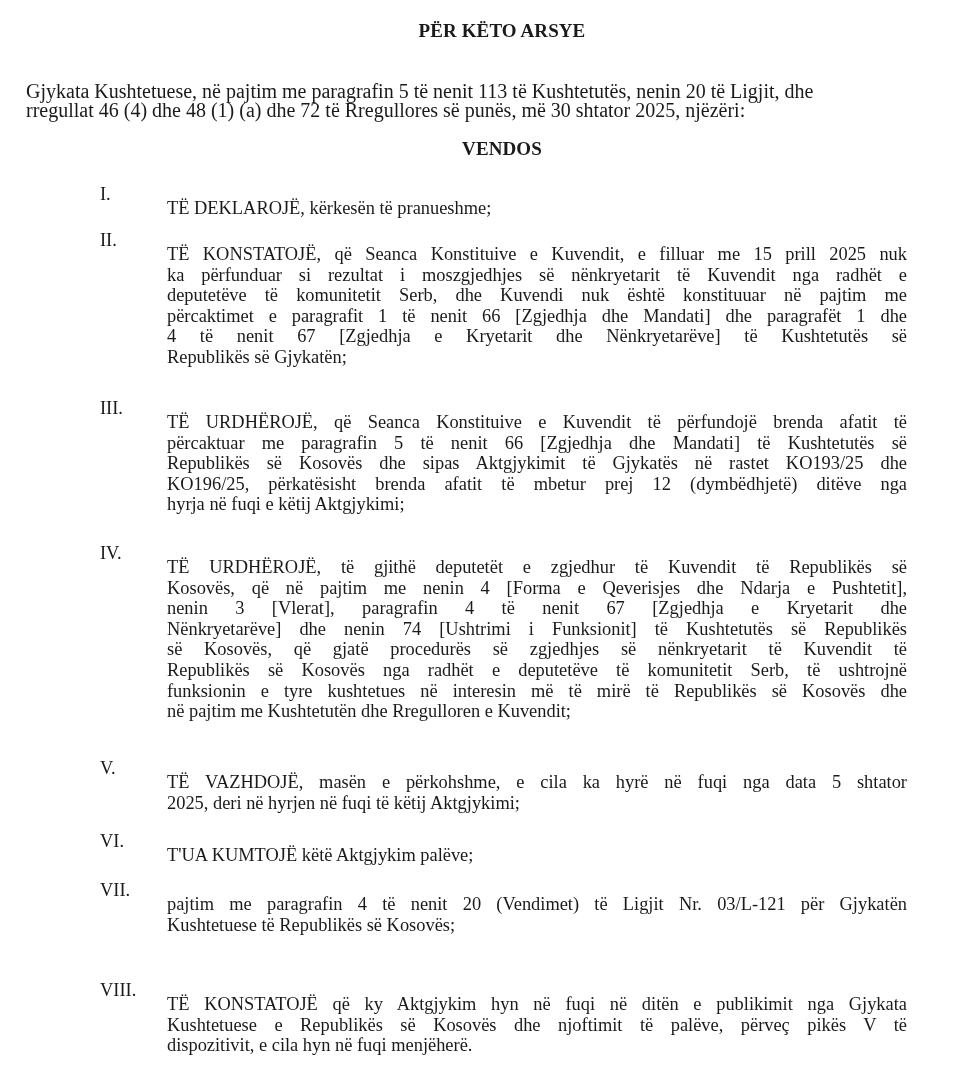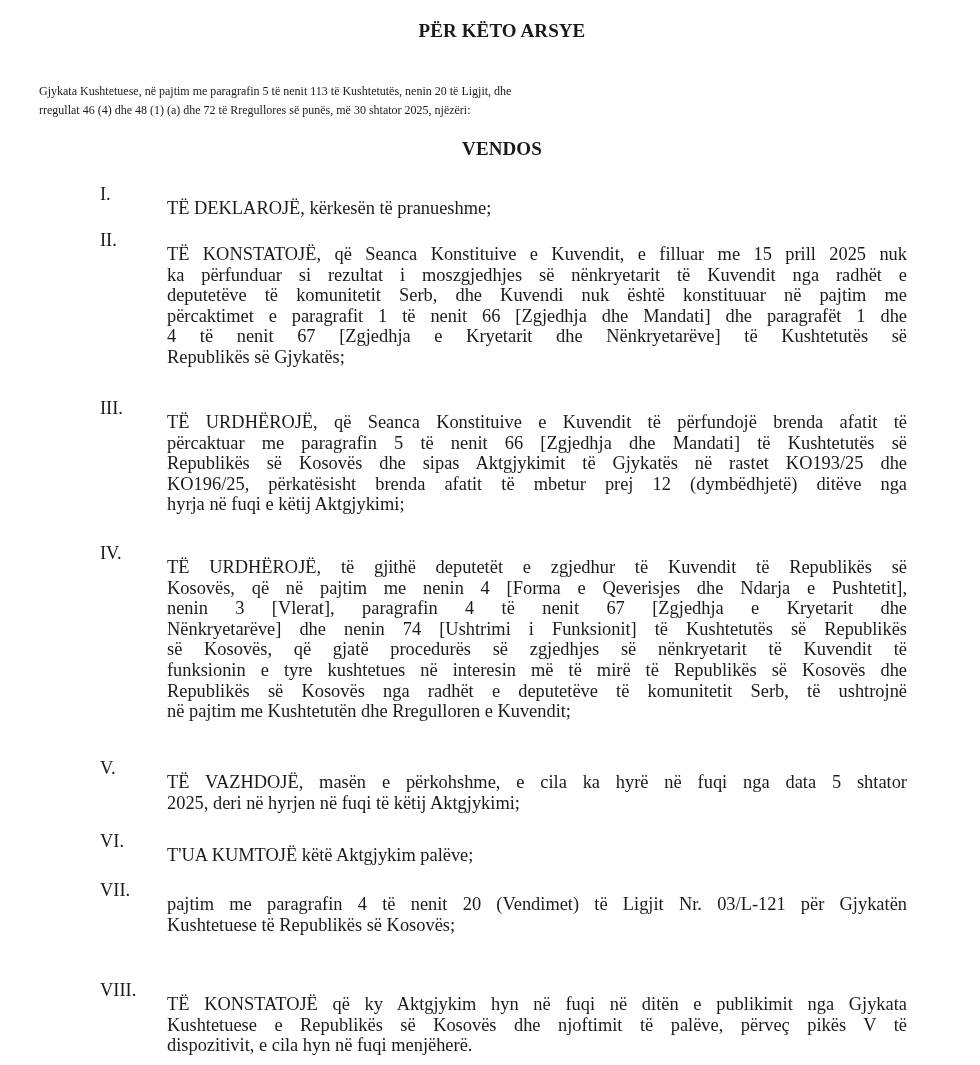--- a/index.html
+++ b/index.html
@@ -7,22 +7,22 @@
     width: 980px; height: 1065px; overflow: hidden; position: relative;
     font-family: "Liberation Serif", "DejaVu Serif", serif;
     color: #1a1a1a;
   }
   .page { position: absolute; left: 0; top: 0; width: 980px; height: 1065px; }
   .heading {
     position: absolute; left: 12px; width: 980px; text-align: center;
     font-weight: bold; font-size: 19px; letter-spacing: 0.1px;
   }
   .intro {
-    position: absolute; left: 39px; width: 880px;
-    font-size: 12px; line-height: 19px;
+    position: absolute; left: 26px; width: 880px;
+    font-size: 20px; line-height: 19px;
   }
   .line { display: block; white-space: nowrap; }
   .item { position: absolute; left: 0; width: 980px; font-size: 18.4px; line-height: 20.6px; }
   .num { position: absolute; left: 100px; top: 0; }
   .body { position: absolute; left: 167px; width: 740px; margin-top: 14px; }
   .body .line.j { text-align: justify; text-align-last: justify; white-space: normal; }
 </style>
 </head>
 <body>
 
@@ -44,21 +44,21 @@
   </div>
 
   <div class="item" style="top:230px;">
     <span class="num">II.</span>
     <div class="body">
       <span class="line j">TË KONSTATOJË, që Seanca Konstituive e Kuvendit, e filluar me 15 prill 2025 nuk</span>
       <span class="line j">ka përfunduar si rezultat i moszgjedhjes së nënkryetarit të Kuvendit nga radhët e</span>
       <span class="line j">deputetëve të komunitetit Serb, dhe Kuvendi nuk është konstituuar në pajtim me</span>
       <span class="line j">përcaktimet e paragrafit 1 të nenit 66 [Zgjedhja dhe Mandati] dhe paragrafët 1 dhe</span>
       <span class="line j">4 të nenit 67 [Zgjedhja e Kryetarit dhe Nënkryetarëve] të Kushtetutës së</span>
-      <span class="line">Republikës së Gjykatës;</span>
+      <span class="line">Republikës së Gjykatën;</span>
     </div>
   </div>
 
   <div class="item" style="top:398px;">
     <span class="num">III.</span>
     <div class="body">
       <span class="line j">TË URDHËROJË, që Seanca Konstituive e Kuvendit të përfundojë brenda afatit të</span>
       <span class="line j">përcaktuar me paragrafin 5 të nenit 66 [Zgjedhja dhe Mandati] të Kushtetutës së</span>
       <span class="line j">Republikës së Kosovës dhe sipas Aktgjykimit të Gjykatës në rastet KO193/25 dhe</span>
       <span class="line j">KO196/25, përkatësisht brenda afatit të mbetur prej 12 (dymbëdhjetë) ditëve nga</span>
@@ -67,22 +67,22 @@
   </div>
 
   <div class="item" style="top:543px;">
     <span class="num">IV.</span>
     <div class="body">
       <span class="line j">TË URDHËROJË, të gjithë deputetët e zgjedhur të Kuvendit të Republikës së</span>
       <span class="line j">Kosovës, që në pajtim me nenin 4 [Forma e Qeverisjes dhe Ndarja e Pushtetit],</span>
       <span class="line j">nenin 3 [Vlerat], paragrafin 4 të nenit 67 [Zgjedhja e Kryetarit dhe</span>
       <span class="line j">Nënkryetarëve]  dhe nenin 74 [Ushtrimi i Funksionit] të Kushtetutës së Republikës</span>
       <span class="line j">së Kosovës, që gjatë procedurës së zgjedhjes së nënkryetarit të Kuvendit të</span>
+      <span class="line j">Republikës së Kosovës nga radhët e deputetëve të komunitetit Serb, të ushtrojnë</span>
       <span class="line j">funksionin e tyre kushtetues në interesin më të mirë të Republikës së Kosovës dhe</span>
-      <span class="line j">Republikës së Kosovës nga radhët e deputetëve të komunitetit Serb, të ushtrojnë</span>
       <span class="line">në pajtim me Kushtetutën dhe Rregulloren e Kuvendit;</span>
     </div>
   </div>
 
   <div class="item" style="top:758px;">
     <span class="num">V.</span>
     <div class="body">
       <span class="line j">TË VAZHDOJË, masën e përkohshme, e cila ka hyrë në fuqi nga data 5  shtator</span>
       <span class="line">2025, deri në hyrjen në fuqi të këtij Aktgjykimi;</span>
     </div>

